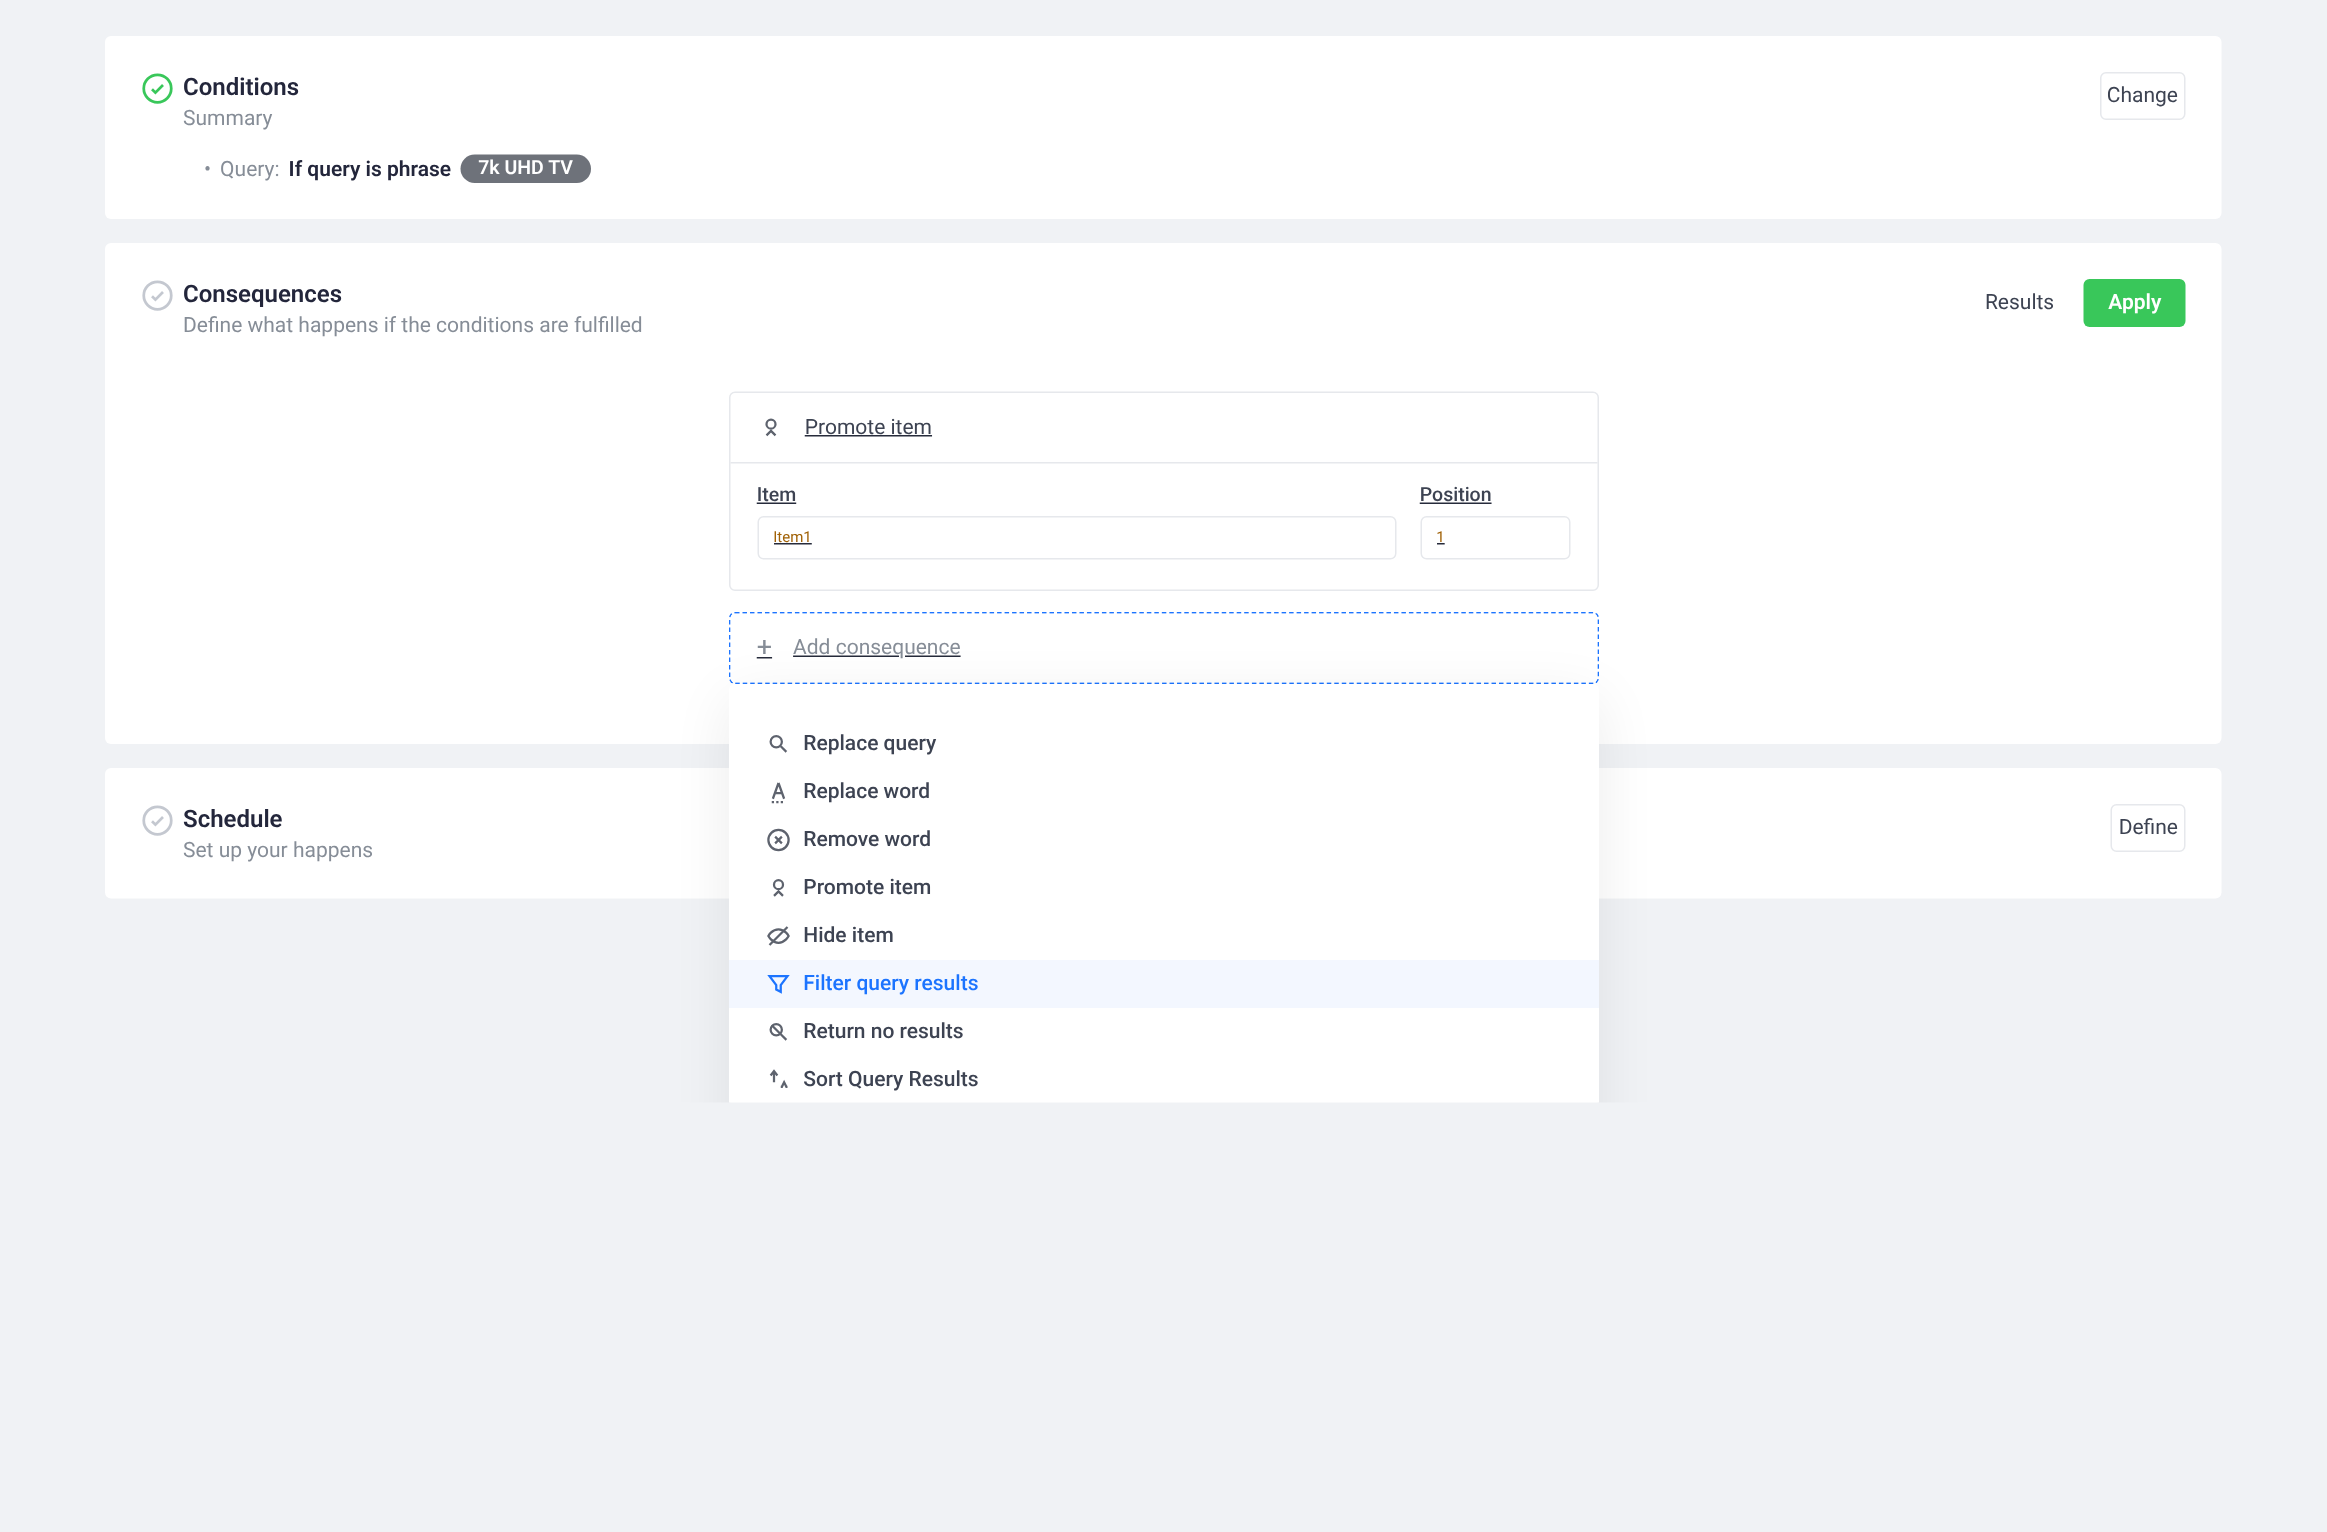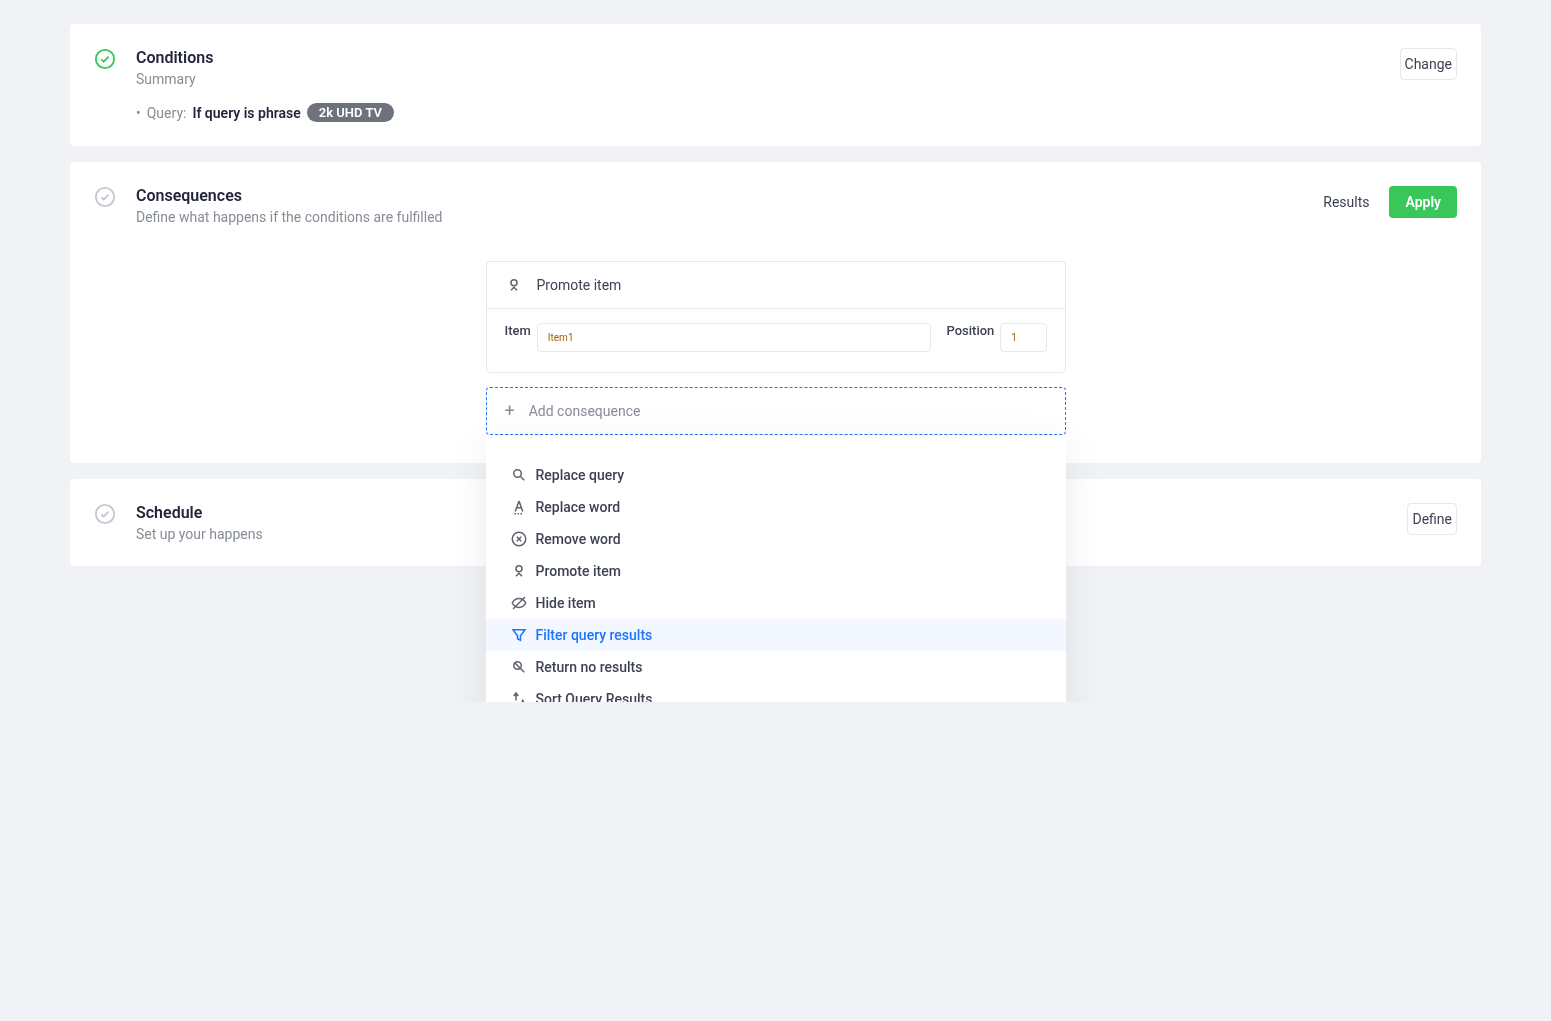--- a/index.html
+++ b/index.html
@@ -27,21 +27,21 @@
   .card {
     background: var(--card-bg);
     border-radius: 4px;
     padding: 24px;
     margin-bottom: 16px;
     position: relative;
   }
   .card-header {
     display: flex;
     align-items: flex-start;
-    gap: 20px;
+    gap: 6px;
   }
   .status-ring {
     width: 22px;
     height: 22px;
     flex: 0 0 22px;
     display: flex;
     align-items: center;
     justify-content: center;
   }
   .title-block { flex: 1; }
@@ -105,43 +105,44 @@
     color: #fff;
     font-weight: 600;
     font-size: 13px;
     padding: 2px 12px;
     border-radius: 12px;
   }
 
   
   .center-area {
     max-width: 580px;
-    margin: 36px auto 4px auto;
+    margin: 36px auto 16px auto;
     position: relative;
+    text-decoration: underline;
   }
   .conseq-box {
     border: 1px solid var(--border);
     border-radius: 4px;
     background: #fff;
   }
   .conseq-head {
     display: flex;
     align-items: center;
     gap: 14px;
     padding: 14px 18px;
     border-bottom: 1px solid var(--border);
   }
   .conseq-head .icon { color: var(--text-mid); width:18px; height:18px; display:flex; align-items:center; justify-content:center; }
   .conseq-head-label { color: #3d4352; font-size: 14px; }
   .conseq-body {
     padding: 14px 18px 20px 18px;
     display: flex;
     gap: 16px;
   }
-  .field { display: flex; gap: 6px; }
+  .field { display: flex; flex-direction: column; gap: 6px; }
   .field.item { flex: 1; }
   .field.pos { width: 100px; }
   .field label { font-size: 13px; color: #3d4352; font-weight: 500; }
   .field input {
     border: 1px solid var(--border);
     border-radius: 4px;
     padding: 8px 10px;
     font-size: 10px;
     font-family: inherit;
     color: #a16207;
@@ -209,21 +210,21 @@
     </div>
     <div class="header-actions">
       <button class="btn">Change</button>
     </div>
   </div>
   <div class="summary-block">
     <div class="summary-line">
       <span class="bullet">•</span>
       <span class="label">Query:</span>
       <span class="bold">If query is  phrase</span>
-      <span class="pill">2k UHD TV</span>
+      <span class="pill">7k UHD TV</span>
     </div>
   </div>
 </section>
 
 <section class="card">
   <div class="card-header">
     <div class="status-ring">
       <svg viewBox="0 0 24 24" width="22" height="22" fill="none" stroke="#c4c8d0" stroke-width="2">
         <circle cx="12" cy="12" r="10"></circle>
         <path d="M8 12.5l2.5 2.5L16 9.5"></path>

